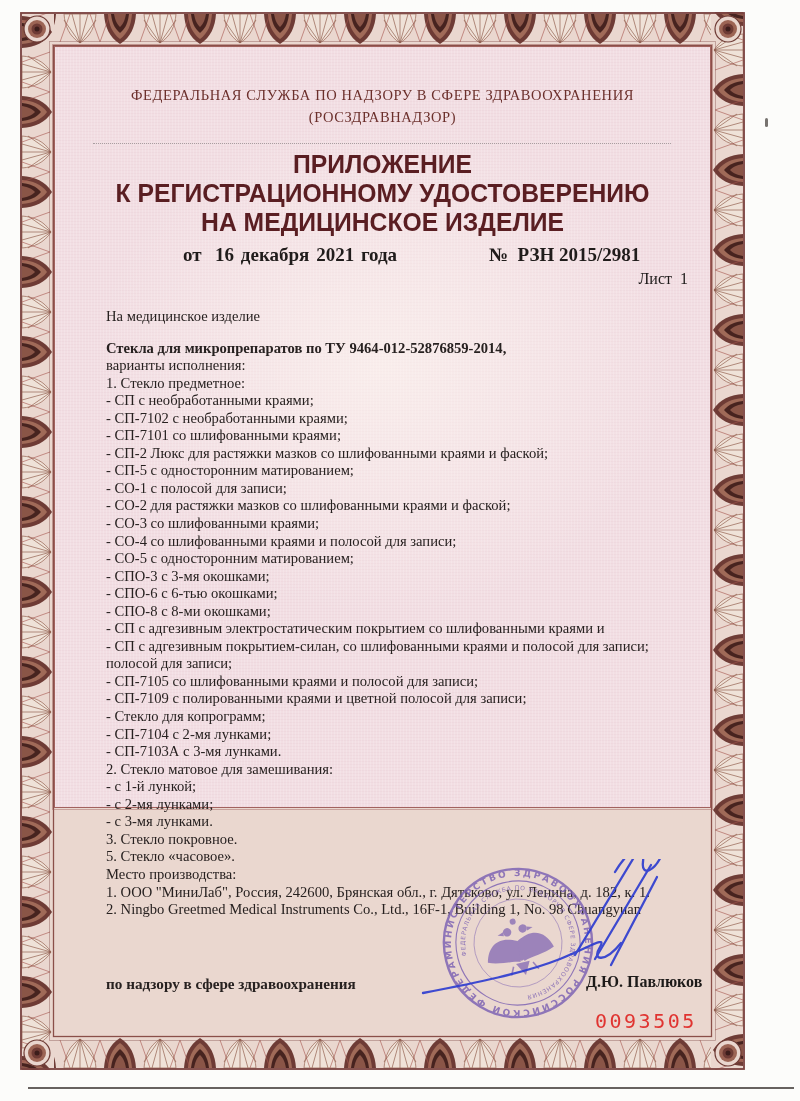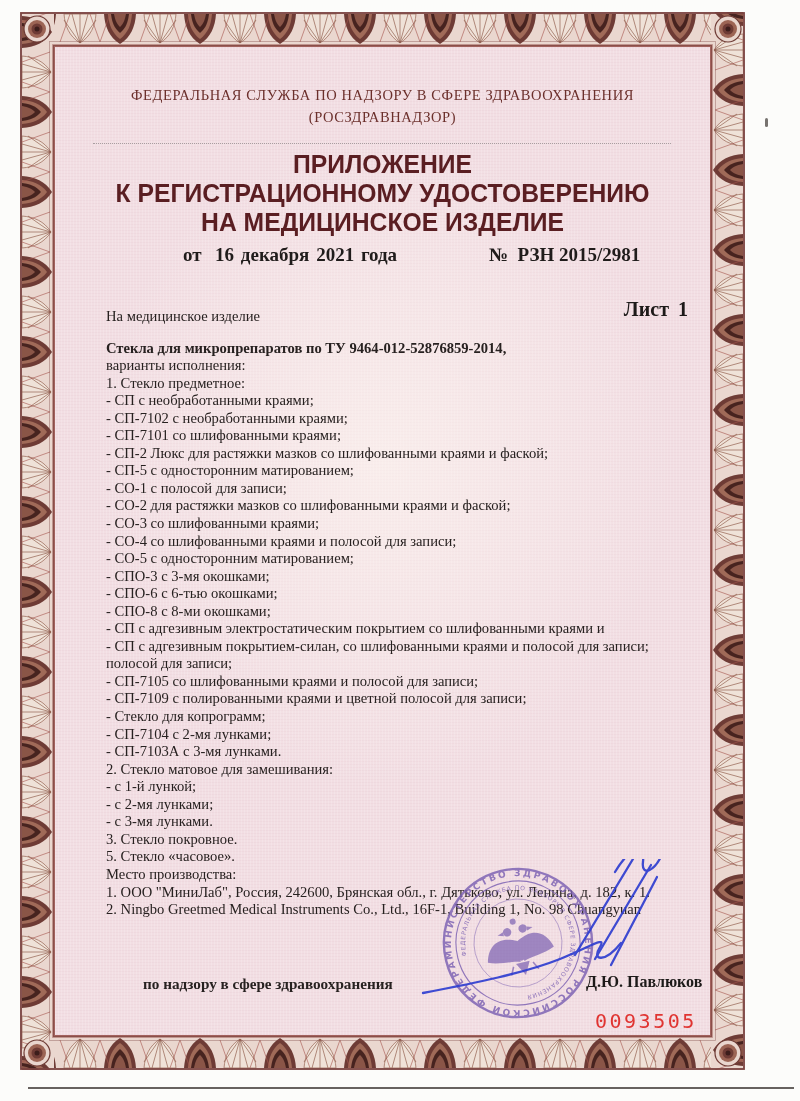--- a/index.html
+++ b/index.html
@@ -5,21 +5,21 @@
   html,body{margin:0;padding:0;width:800px;height:1101px;background:#fcfcfa;overflow:hidden;}
   *{box-sizing:border-box;}
   .page{position:relative;width:800px;height:1101px;font-family:"Liberation Serif",serif;color:#272120;}
 
   
   .certificate{position:absolute;left:20px;top:12px;width:725px;height:1058px;background:#ead7cf;}
   .border-svg{position:absolute;left:0;top:0;}
 
   
   .paper{
-    position:absolute;left:34px;top:34px;width:657px;height:990px;
+    position:absolute;left:34px;top:34px;width:657px;height:762px;
     background-color:#f2dee3;
     background-image:
       radial-gradient(ellipse 62% 46% at 50% 42%, rgba(255,250,243,.55), rgba(255,250,243,0) 72%),
       repeating-linear-gradient(90deg, rgba(255,255,255,.16) 0 1px, rgba(0,0,0,0) 1px 3px),
       repeating-linear-gradient(0deg, rgba(212,168,182,.10) 0 1px, rgba(0,0,0,0) 1px 3px);
     border:1px solid #a2625e;
     outline:1px solid rgba(160,98,94,.45);
     outline-offset:1px;
   }
 
@@ -29,28 +29,28 @@
 
   .dotted-rule{position:absolute;left:38px;top:96px;width:578px;border-top:1.6px dotted #979091;opacity:.8;}
 
   .title{position:absolute;left:0;top:103px;width:100%;text-align:center;color:#5a1e22;
          font-family:"Liberation Sans",sans-serif;font-weight:700;font-size:26px;line-height:29px;
          transform:scaleX(.95);transform-origin:50% 0;white-space:nowrap;}
 
   .meta-row{position:absolute;top:197px;left:0;width:100%;font-weight:700;font-size:19px;color:#201c1b;}
   .meta-date{position:absolute;left:128px;white-space:pre;word-spacing:2px;}
   .meta-number{position:absolute;left:434px;white-space:pre;}
-  .sheet{position:absolute;top:223px;right:22px;font-weight:700;font-size:20px;color:#1d1a19;word-spacing:4px;margin-top:28px;}
+  .sheet{position:absolute;top:223px;right:22px;font-weight:400;font-size:16px;color:#1d1a19;word-spacing:4px;}
 
   .body-block{position:absolute;left:51px;top:261px;width:604px;font-size:14.6px;line-height:17.55px;white-space:nowrap;}
   .body-line{height:17.55px;}
   .body-line.bold{font-weight:700;margin-top:14px;}
 
   .signer1{position:absolute;left:51px;top:904px;font-weight:700;font-size:15.2px;white-space:nowrap;}
-  .signer2{position:absolute;left:51px;top:928px;font-weight:700;font-size:15.2px;white-space:nowrap;margin-left:37px;}
+  .signer2{position:absolute;left:51px;top:928px;font-weight:700;font-size:15.2px;white-space:nowrap;}
   .signer-name{position:absolute;left:531px;top:926px;font-weight:700;font-size:16px;white-space:nowrap;color:#1d1a19;}
 
   .serial{position:absolute;left:540px;top:962px;font-family:"DejaVu Sans Mono",monospace;
           font-size:20px;letter-spacing:2.5px;color:#e03431;}
 
   .stamp-svg{position:absolute;left:383px;top:816px;filter:blur(.35px);}
   .sig-svg{position:absolute;left:320px;top:850px;}
 
   
   .scan-bottom-line{position:absolute;left:28px;top:1087px;width:766px;height:2px;background:#4c4743;opacity:.85;}

